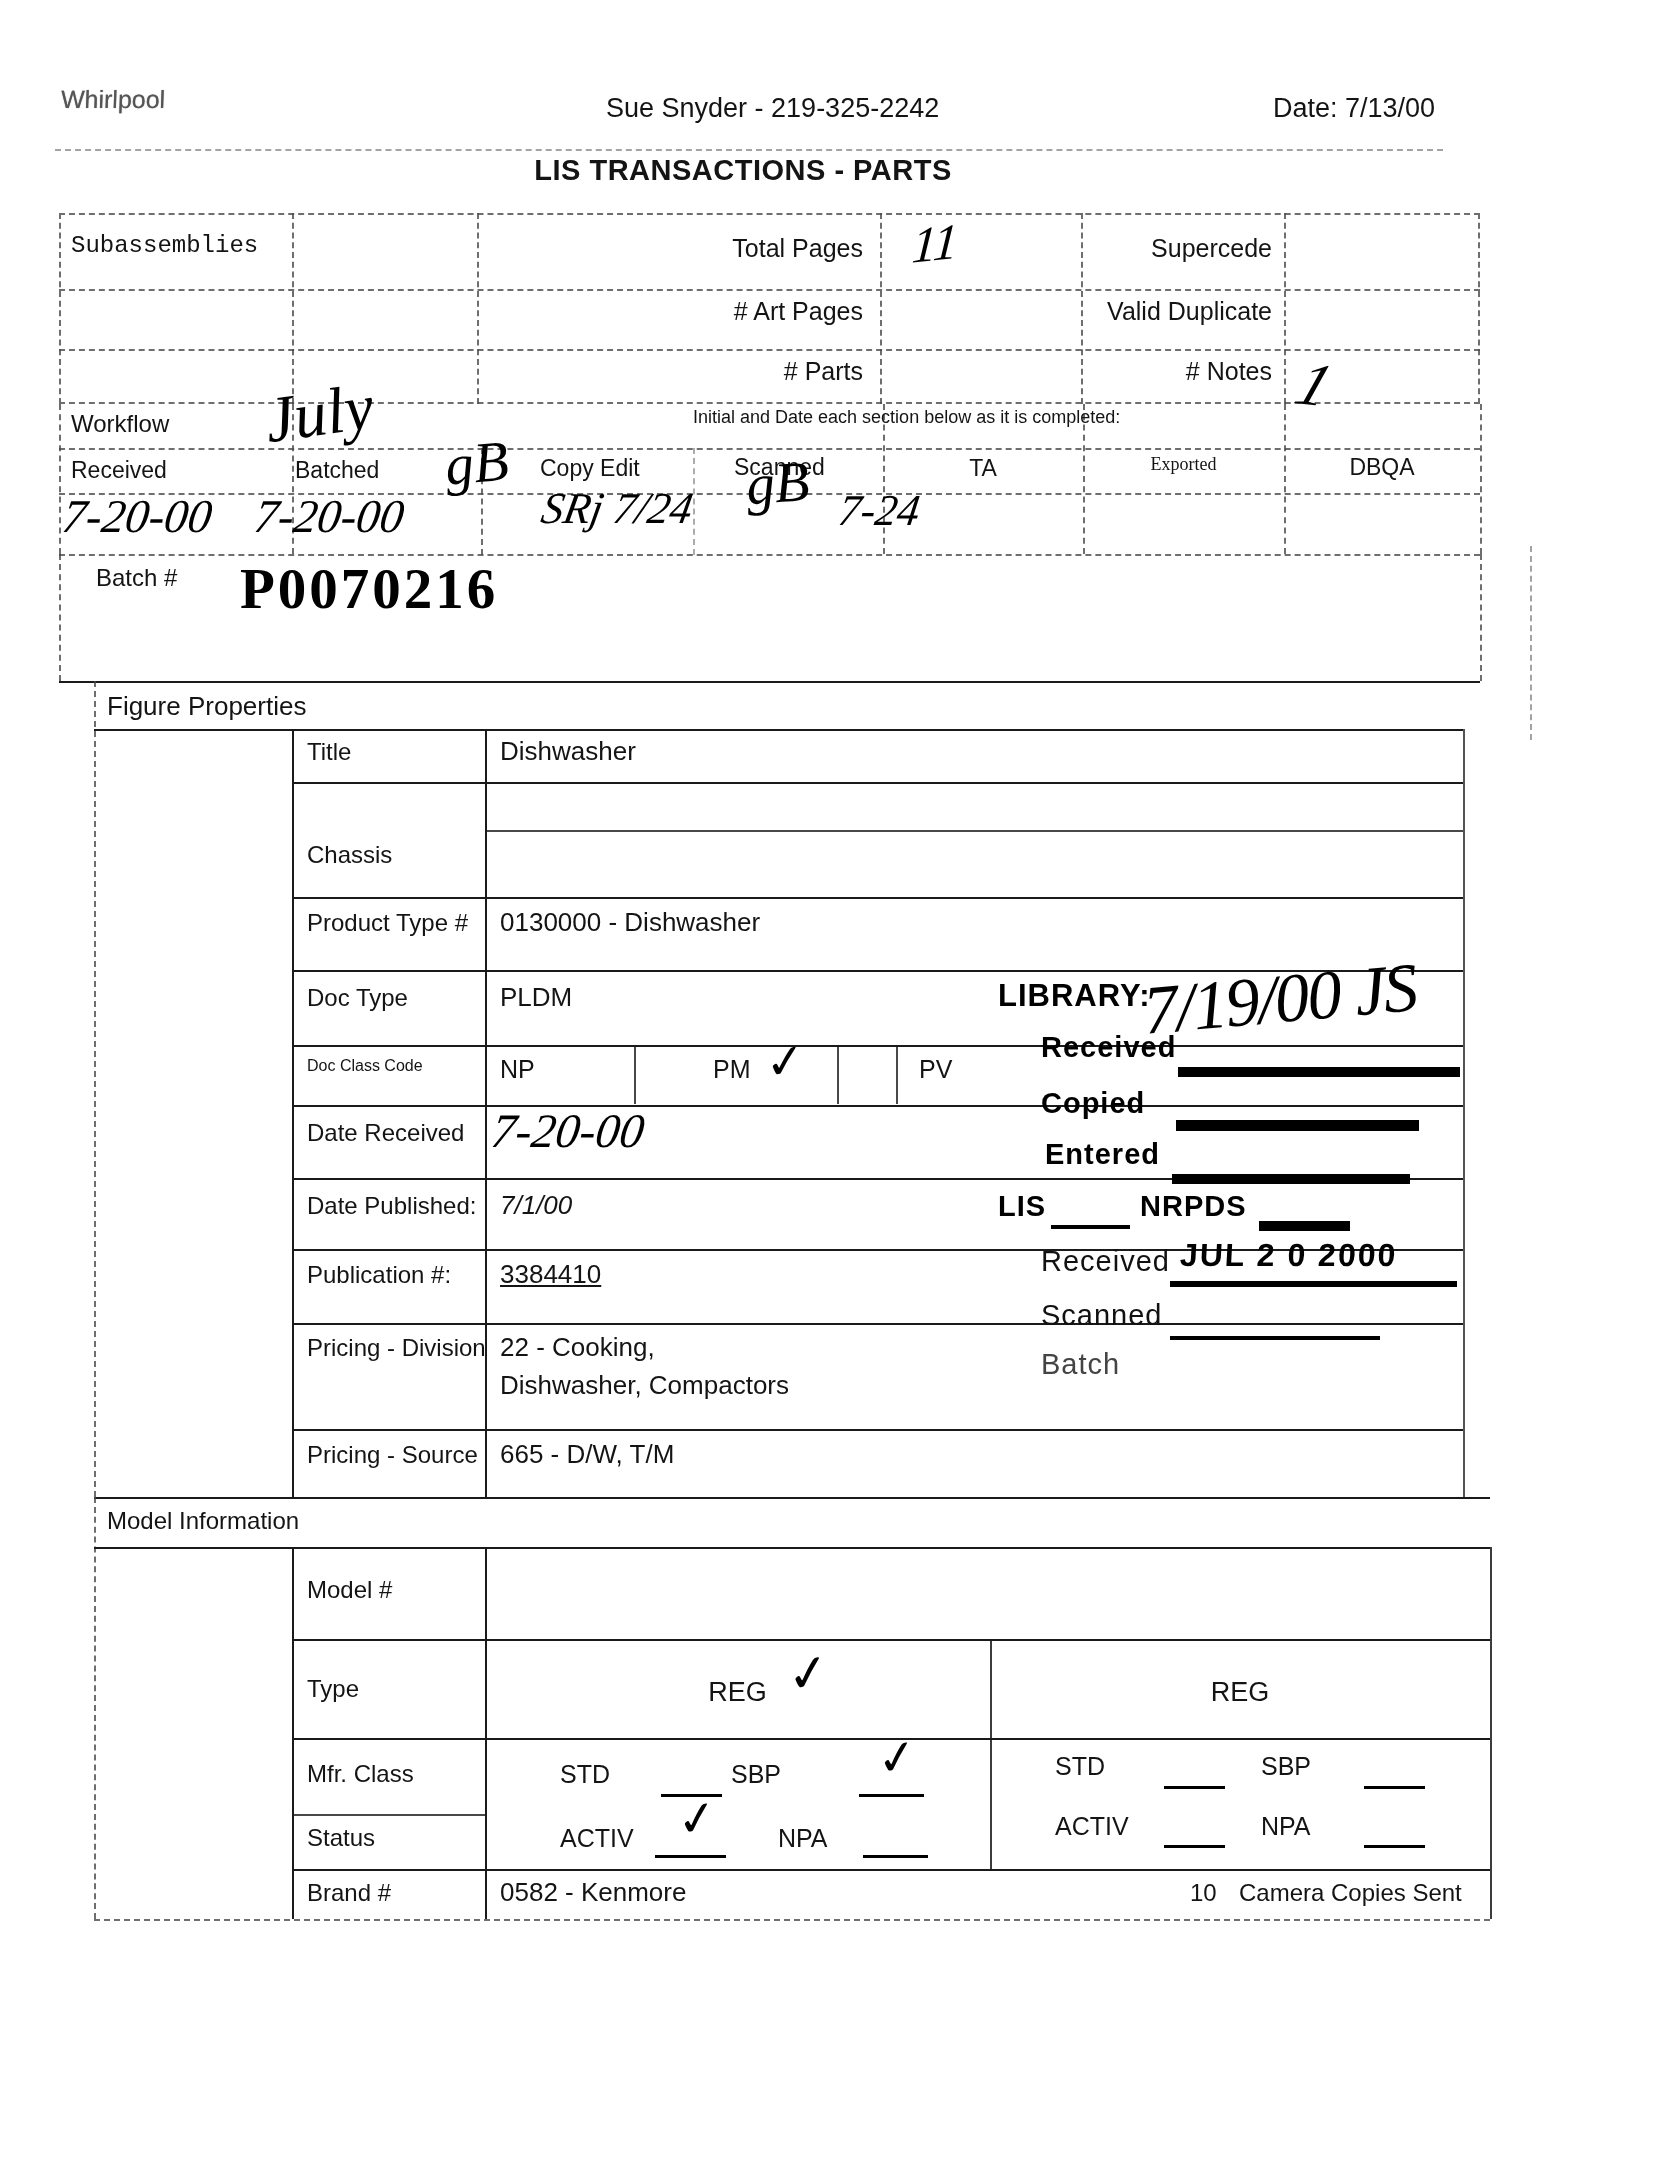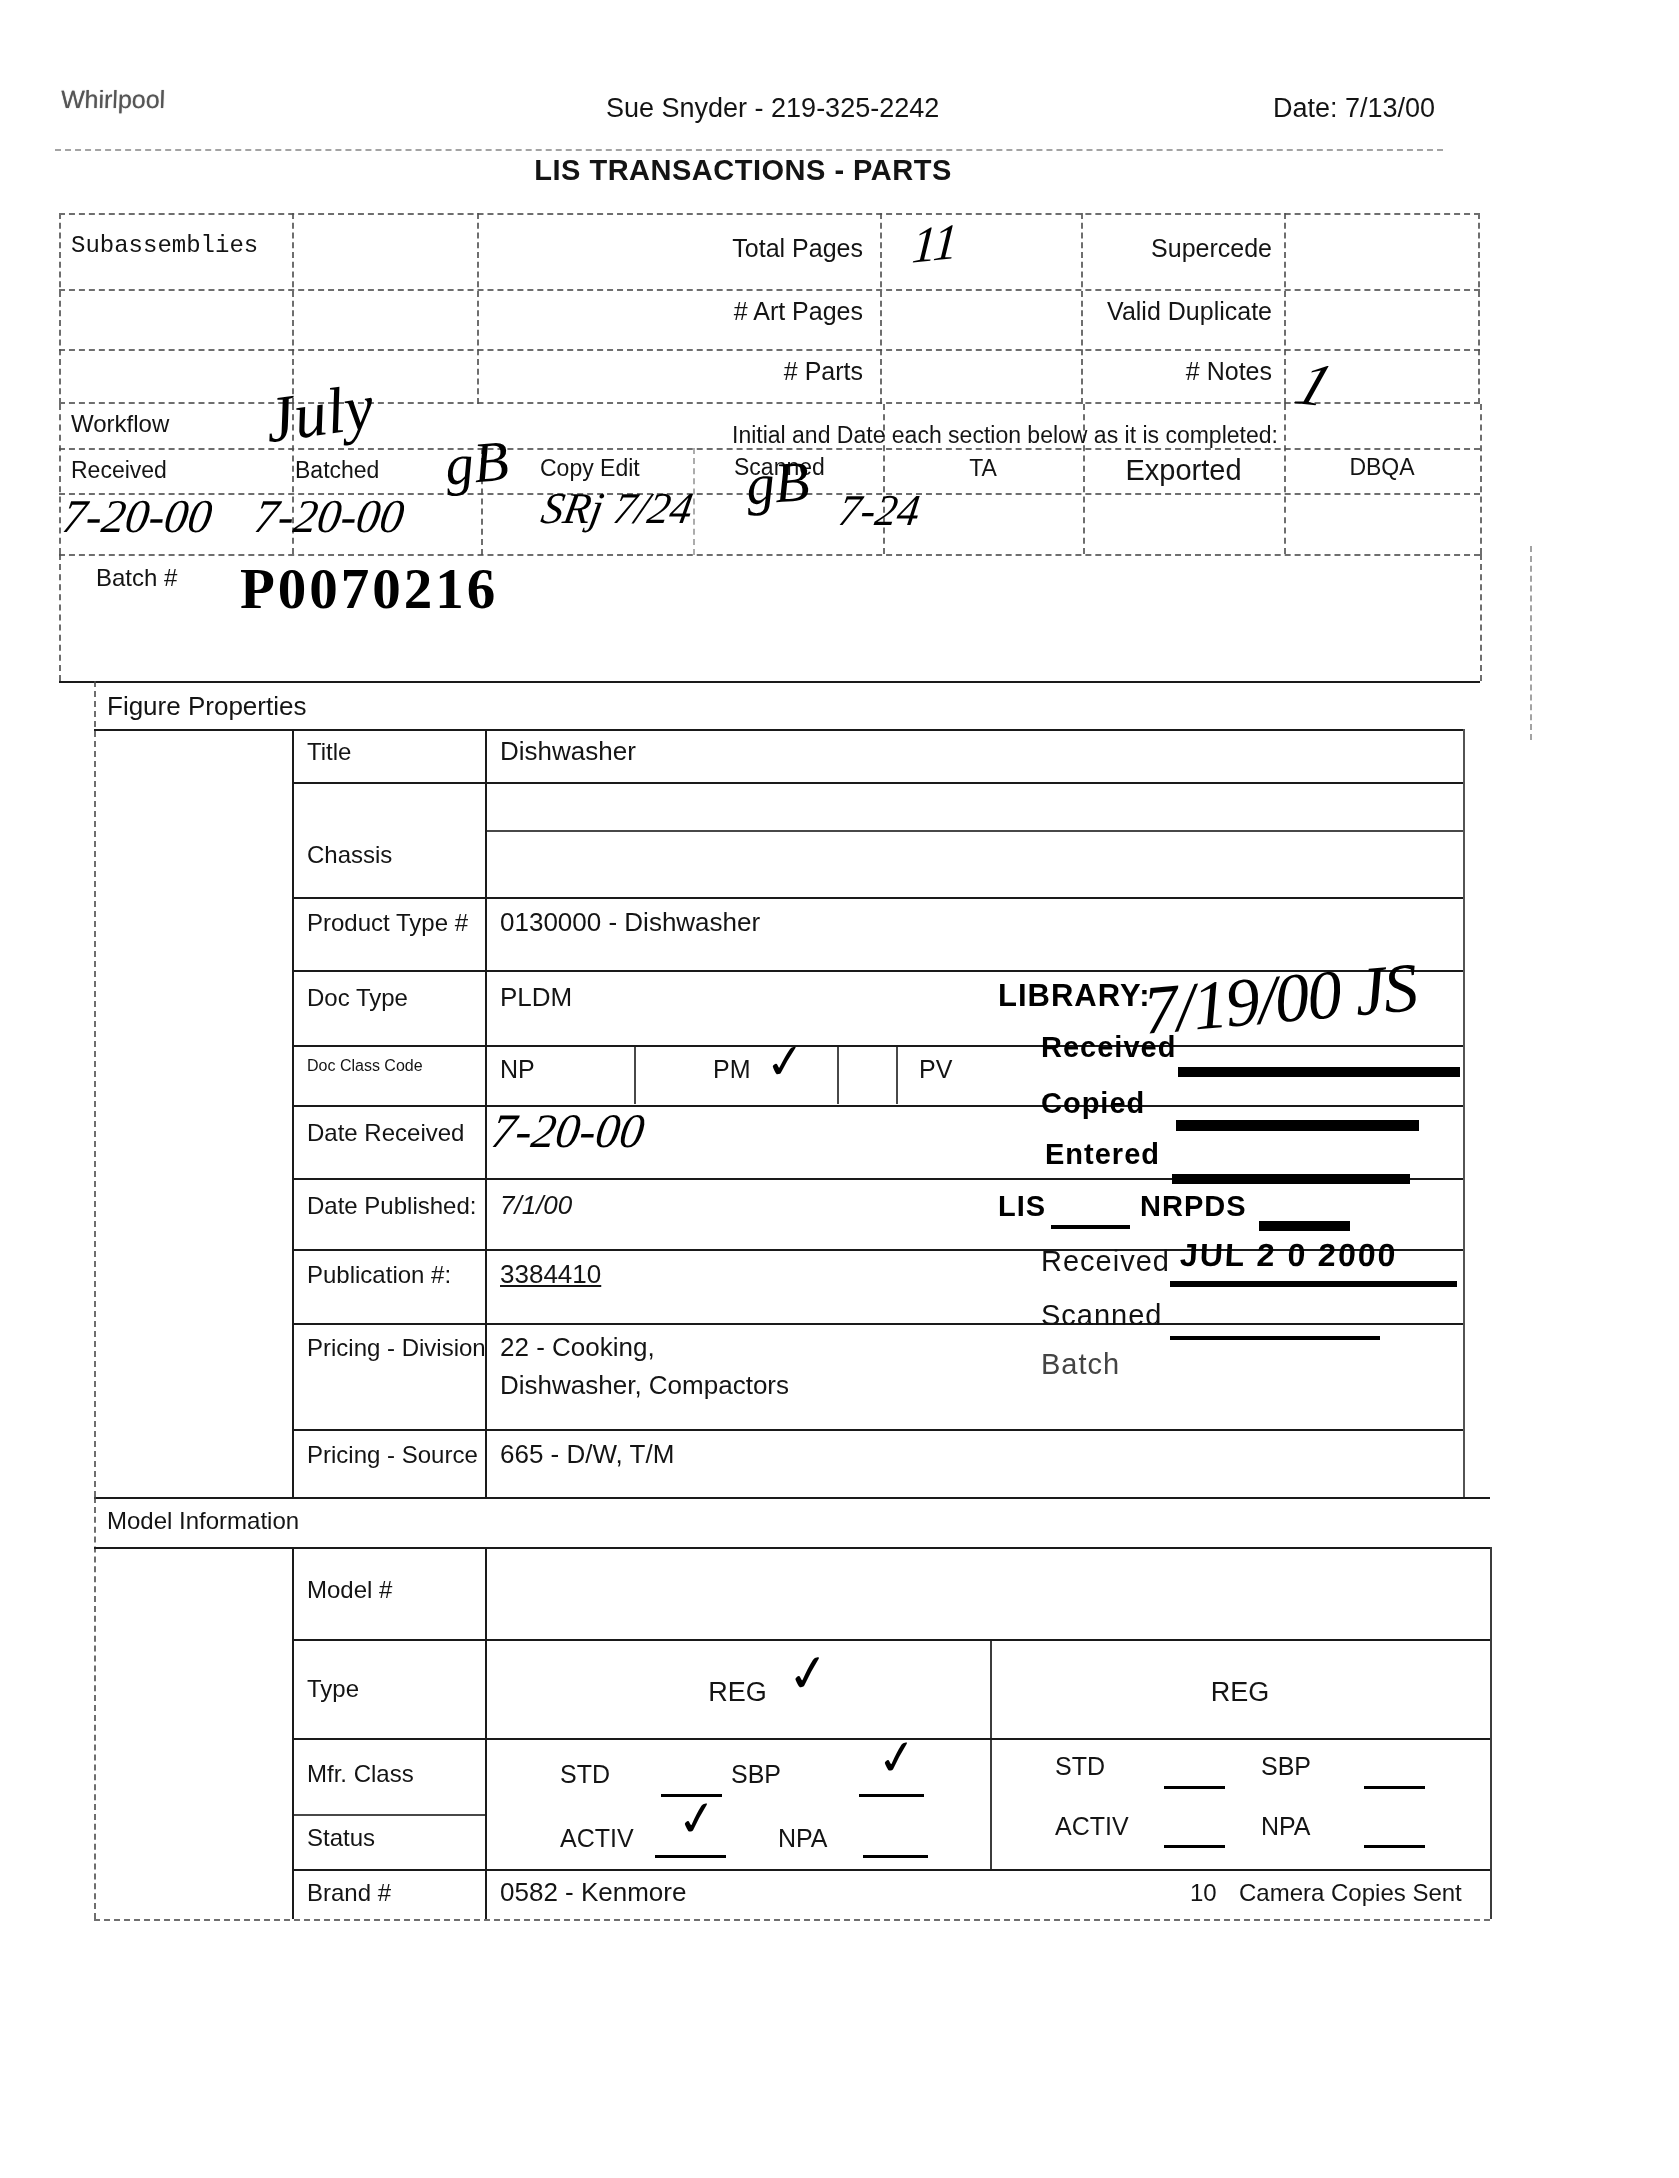--- a/index.html
+++ b/index.html
@@ -63,29 +63,29 @@
     <div class="abs hd" style="left:0;top:89px;width:1421px;"></div>
     <div class="abs hd" style="left:0;top:150px;width:1421px;"></div>
     <div class="abs vd" style="left:233px;top:0;height:150px;"></div>
     <div class="abs vd" style="left:422px;top:44px;height:107px;"></div>
     <div class="abs vd" style="left:634px;top:44px;height:107px;opacity:.45;"></div>
     <div class="abs vd" style="left:824px;top:0;height:150px;"></div>
     <div class="abs vd" style="left:1024px;top:0;height:150px;"></div>
     <div class="abs vd" style="left:1225px;top:0;height:150px;"></div>
 
     <div class="abs lbl" style="left:12px;top:6px;font-size:24px;">Workflow</div>
-    <div class="abs lbl" style="left:634px;top:18px;font-size:23px;margin-left:39px;">Initial and Date each section below as it is completed:</div>
+    <div class="abs lbl" style="left:634px;top:3px;font-size:18px;">Initial and Date each section below as it is completed:</div>
     <div class="abs hw" style="left:206px;top:-28px;font-size:65px;transform:rotate(-8deg);z-index:4;">July</div>
 
     <div class="abs lbl" style="left:12px;top:53px;font-size:23px;">Received</div>
     <div class="abs lbl" style="left:236px;top:53px;font-size:23px;">Batched</div>
     <div class="abs lbl" style="left:481px;top:51px;font-size:23px;">Copy Edit</div>
     <div class="abs lbl" style="left:675px;top:50px;font-size:23px;">Scanned</div>
     <div class="abs lbl ca" style="left:824px;top:51px;width:200px;font-size:23px;">TA</div>
-    <div class="abs lbl ca" style="left:1024px;top:50px;width:201px;font-size:29px;">Exported</div>
+    <div class="abs lbl ca" style="left:1024px;top:50px;width:201px;font-size:18px;font-family:Liberation Serif, serif;">Exported</div>
     <div class="abs lbl ca" style="left:1225px;top:50px;width:196px;font-size:23px;">DBQA</div>
 
     <div class="abs hw" style="left:4px;top:85px;font-size:47px;transform:skewX(-8deg);">7-20-00</div>
     <div class="abs hw" style="left:196px;top:85px;font-size:47px;transform:skewX(-8deg);">7-20-00</div>
     <div class="abs hw" style="left:386px;top:26px;font-size:57px;transform:rotate(-5deg);z-index:4;">gB</div>
     <div class="abs hw" style="left:483px;top:79px;font-size:44px;transform:skewX(-10deg);z-index:4;">SRj 7/24</div>
     <div class="abs hw" style="left:687px;top:46px;font-size:57px;transform:rotate(-4deg);z-index:4;">gB</div>
     <div class="abs hw" style="left:780px;top:81px;font-size:44px;transform:skewX(-8deg);">7-24</div>
   </div>
 

